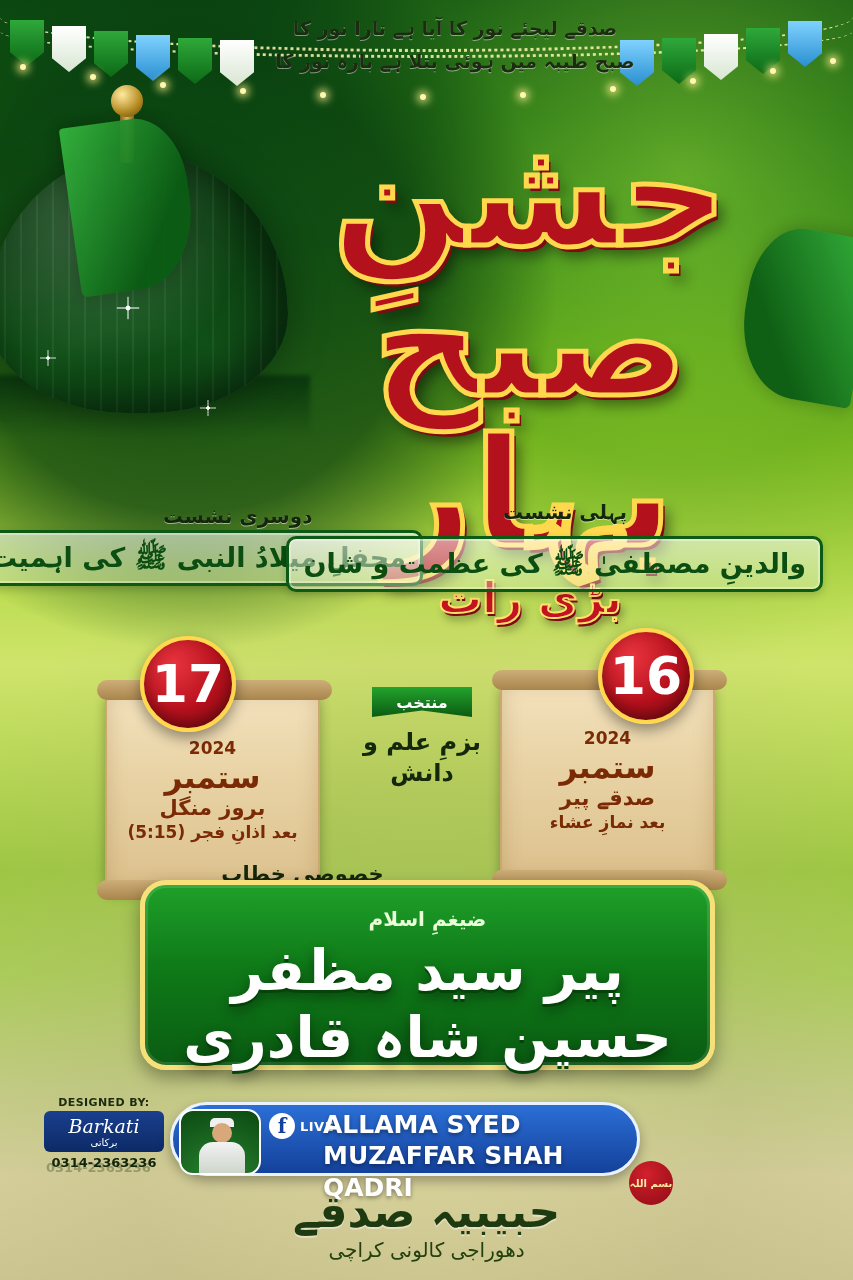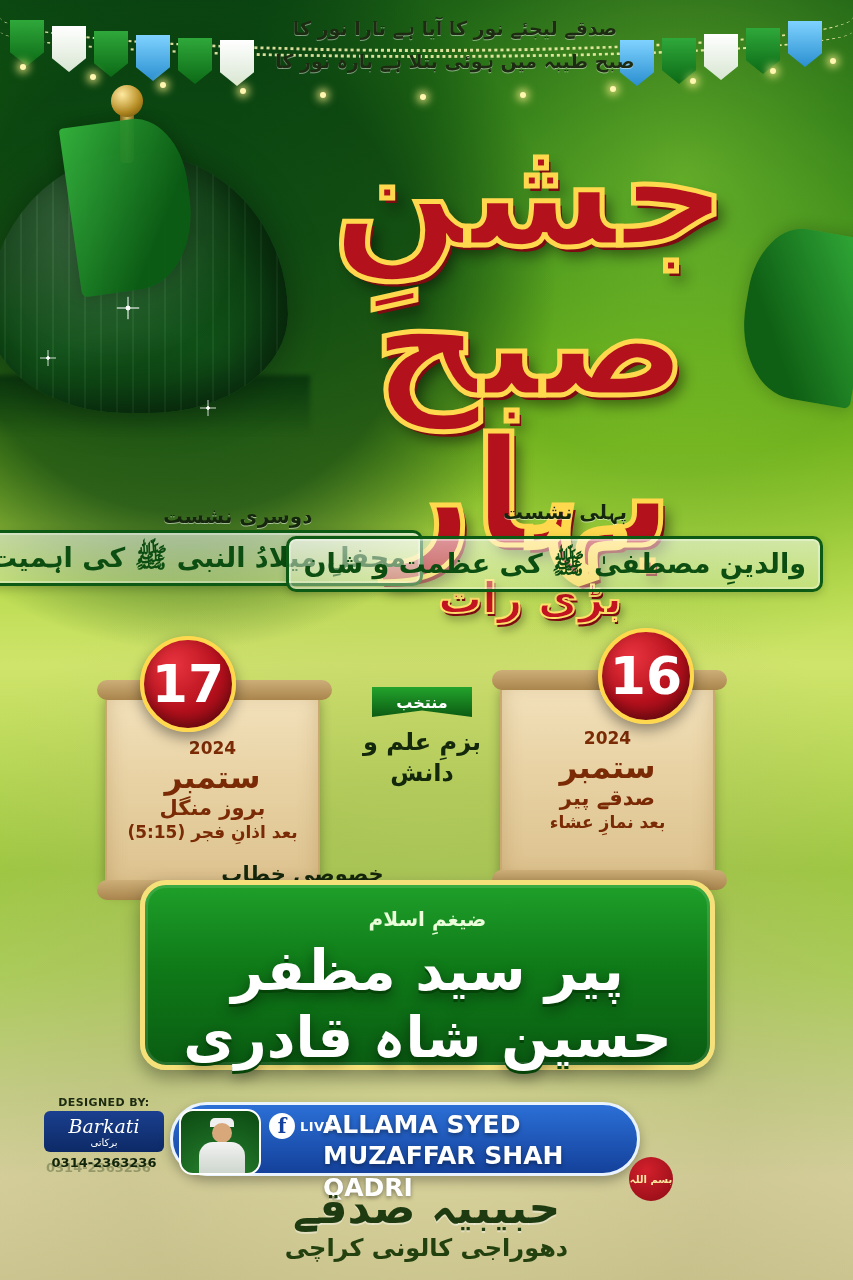--- a/index.html
+++ b/index.html
@@ -300,21 +300,21 @@
     color: #ffe9a0; font-size: 10px; font-weight: 700;
     display: flex; align-items: center; justify-content: center;
     direction: rtl;
   }
   .venue .name {
     font-size: 44px; font-weight: 700; color: #1e3a10;
     text-shadow: 0 2px 0 rgba(255,255,255,.4);
     line-height: 1.15;
   }
   .venue .addr {
-    font-size: 24px; font-weight: 700; color: #23400f;
+    font-size: 20px; font-weight: 400; color: #23400f;
   }
   .ghost-phone {
     position: absolute; left: 46px; top: 1160px;
     font-size: 13px; font-weight: 700; color: rgba(40,60,20,.35);
   }
 </style>
 </head>
 <body>
 
 <div id="poster">

